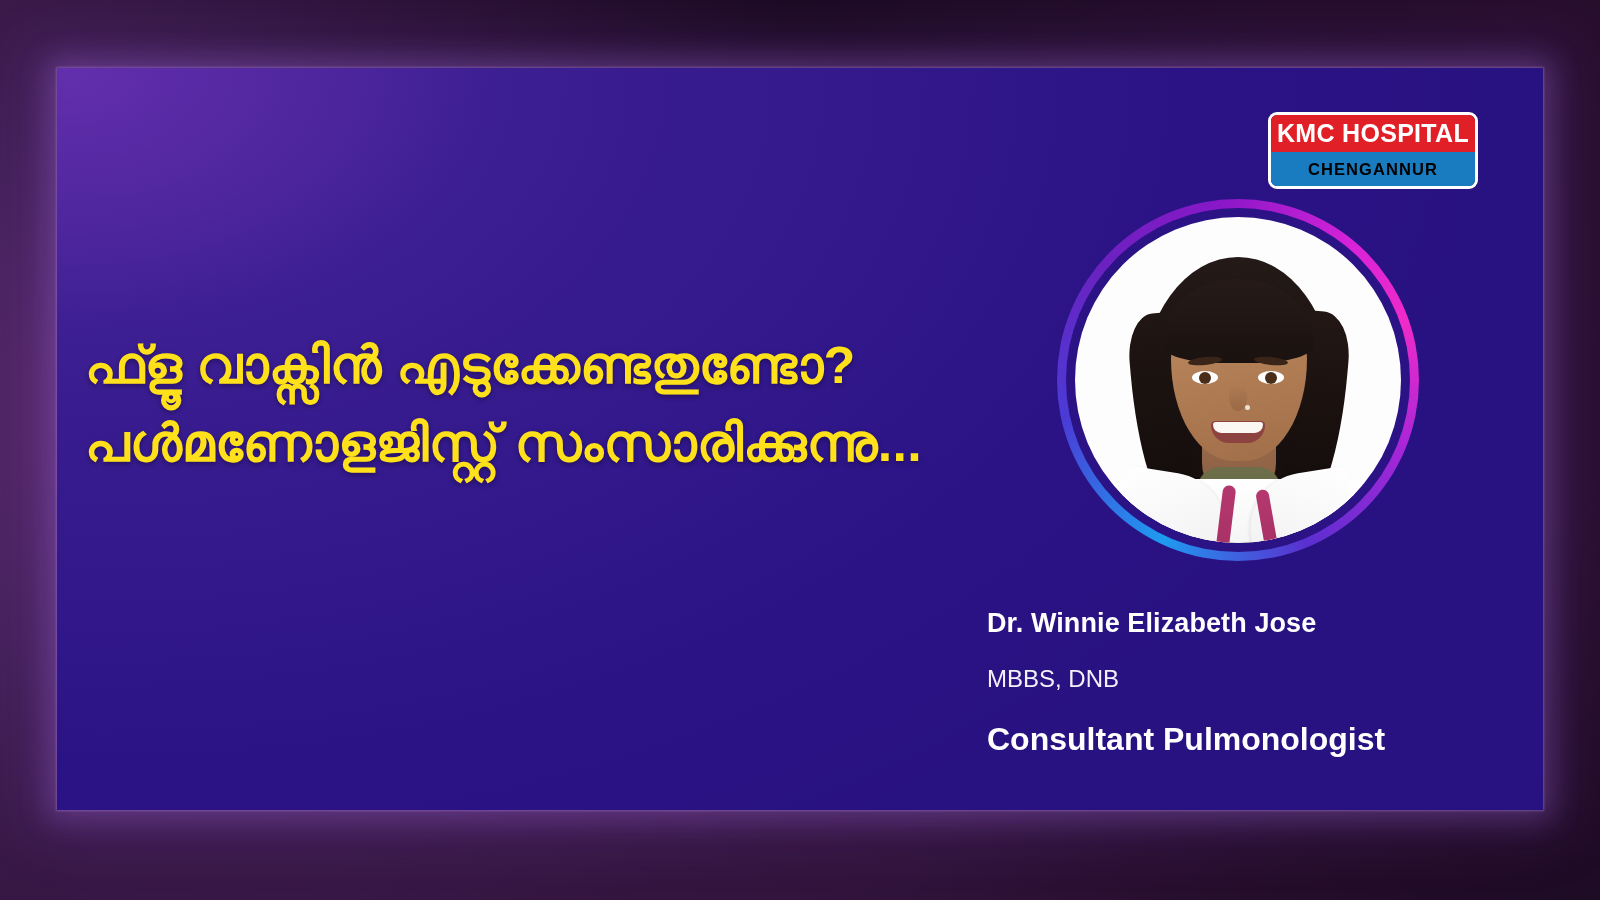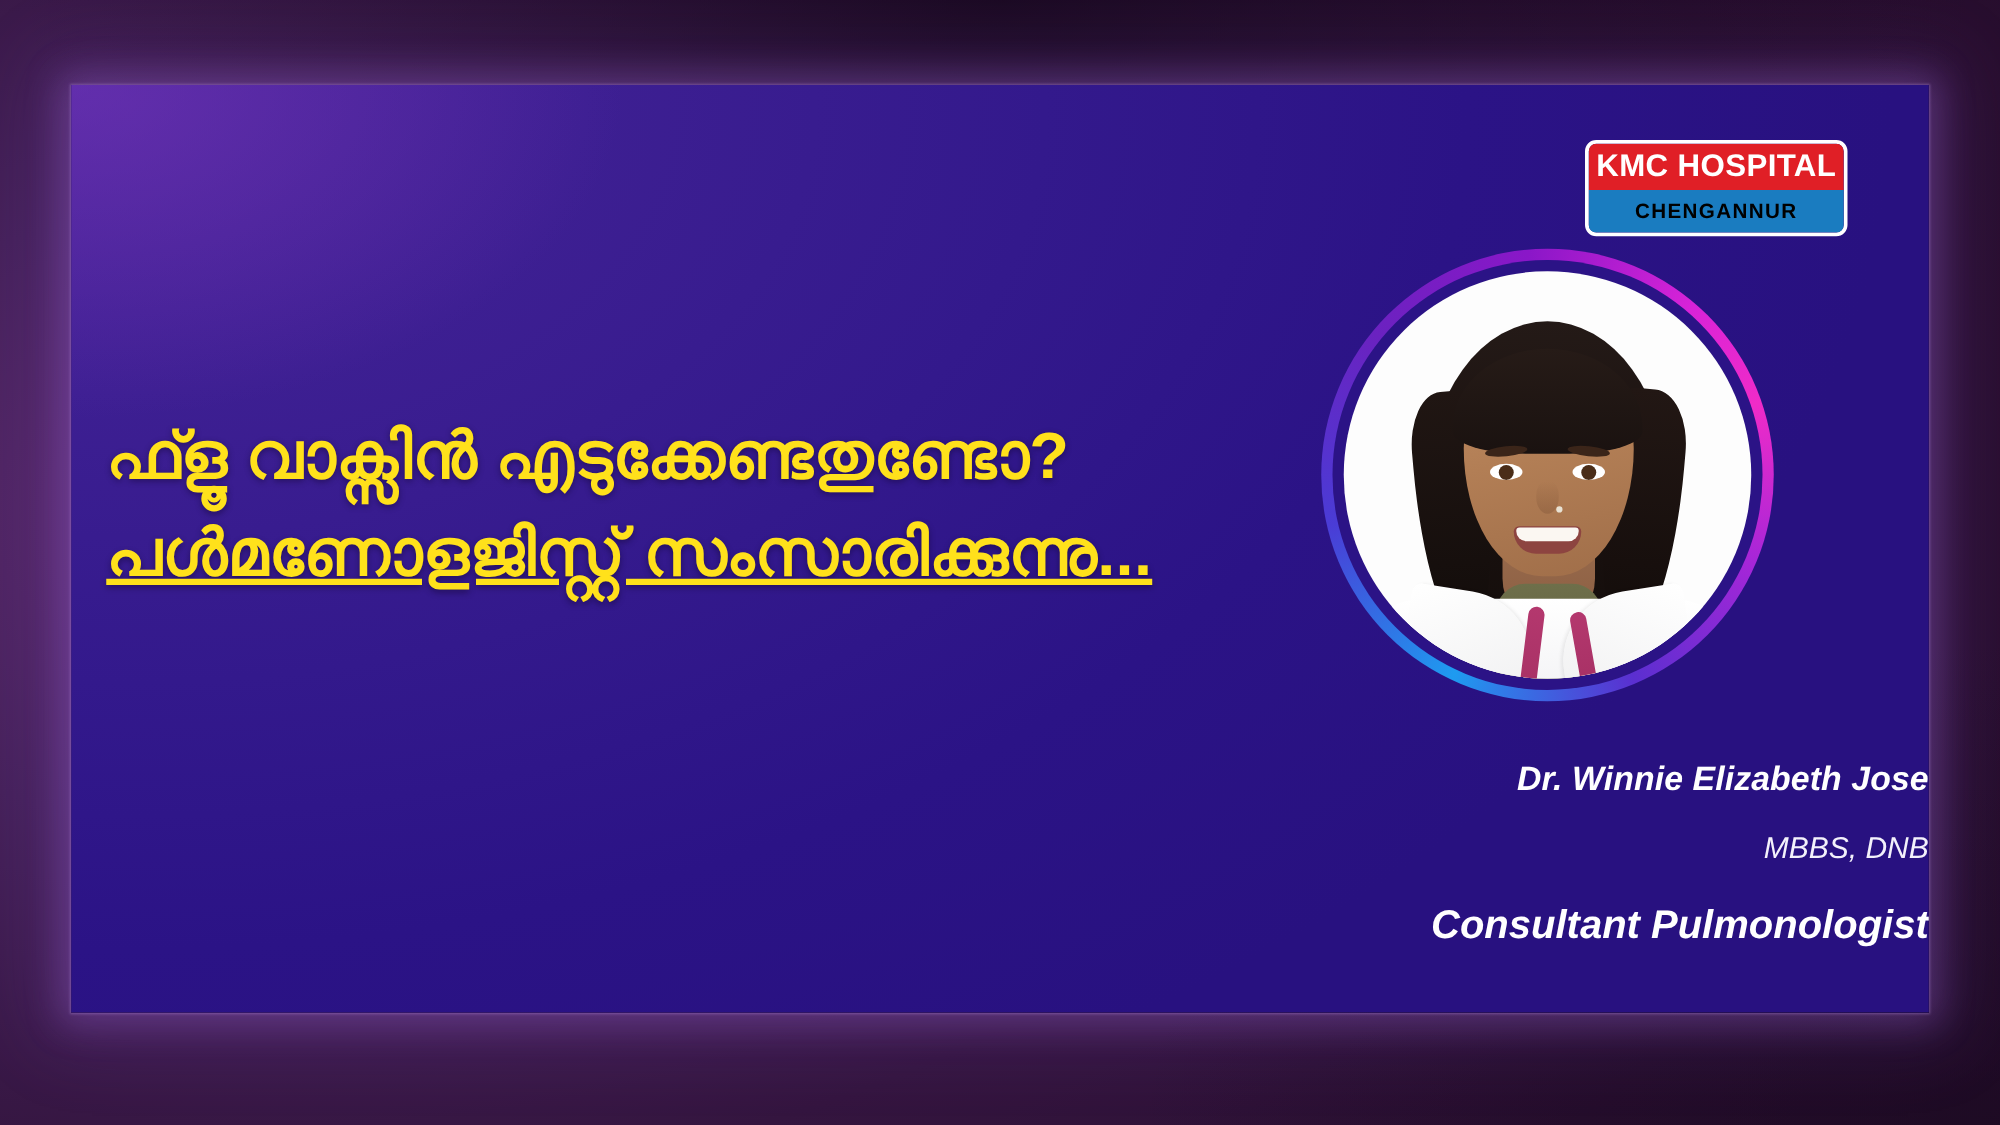--- a/index.html
+++ b/index.html
@@ -98,21 +98,21 @@
   }
   #headline .line {
     color:#ffe11b;
     font-size:52px;
     font-weight:700;
     line-height:1.46;
     letter-spacing:.2px;
     white-space:nowrap;
     text-shadow:0 2px 5px rgba(16,4,40,.45);
   }
-  #headline .line-2 { margin-top:2px;text-decoration:underline; }
+  #headline .line-2 { margin-top:2px; }
 
   
   #portrait-wrap {
     position:absolute;
     left:1000px; top:131px;
     width:362px; height:362px;
     z-index:5;
   }
   
   #portrait-ring {
@@ -294,23 +294,22 @@
     background:linear-gradient(180deg,#8d2347 0%,#6d1936 100%);
     border-radius:3px;
     transform:rotate(7deg);
   }
 
   
   #credentials {
     position:absolute;
     left:930px; top:540px;
     width:556px;
-    text-align:right;
+    text-align:left;
     z-index:5;
-    font-style:italic;
   }
   #credentials .doc-name {
     color:#ffffff;
     font-size:27px;
     font-weight:700;
     letter-spacing:.1px;
     line-height:1.18;
     white-space:nowrap;
   }
   #credentials .doc-qual {

